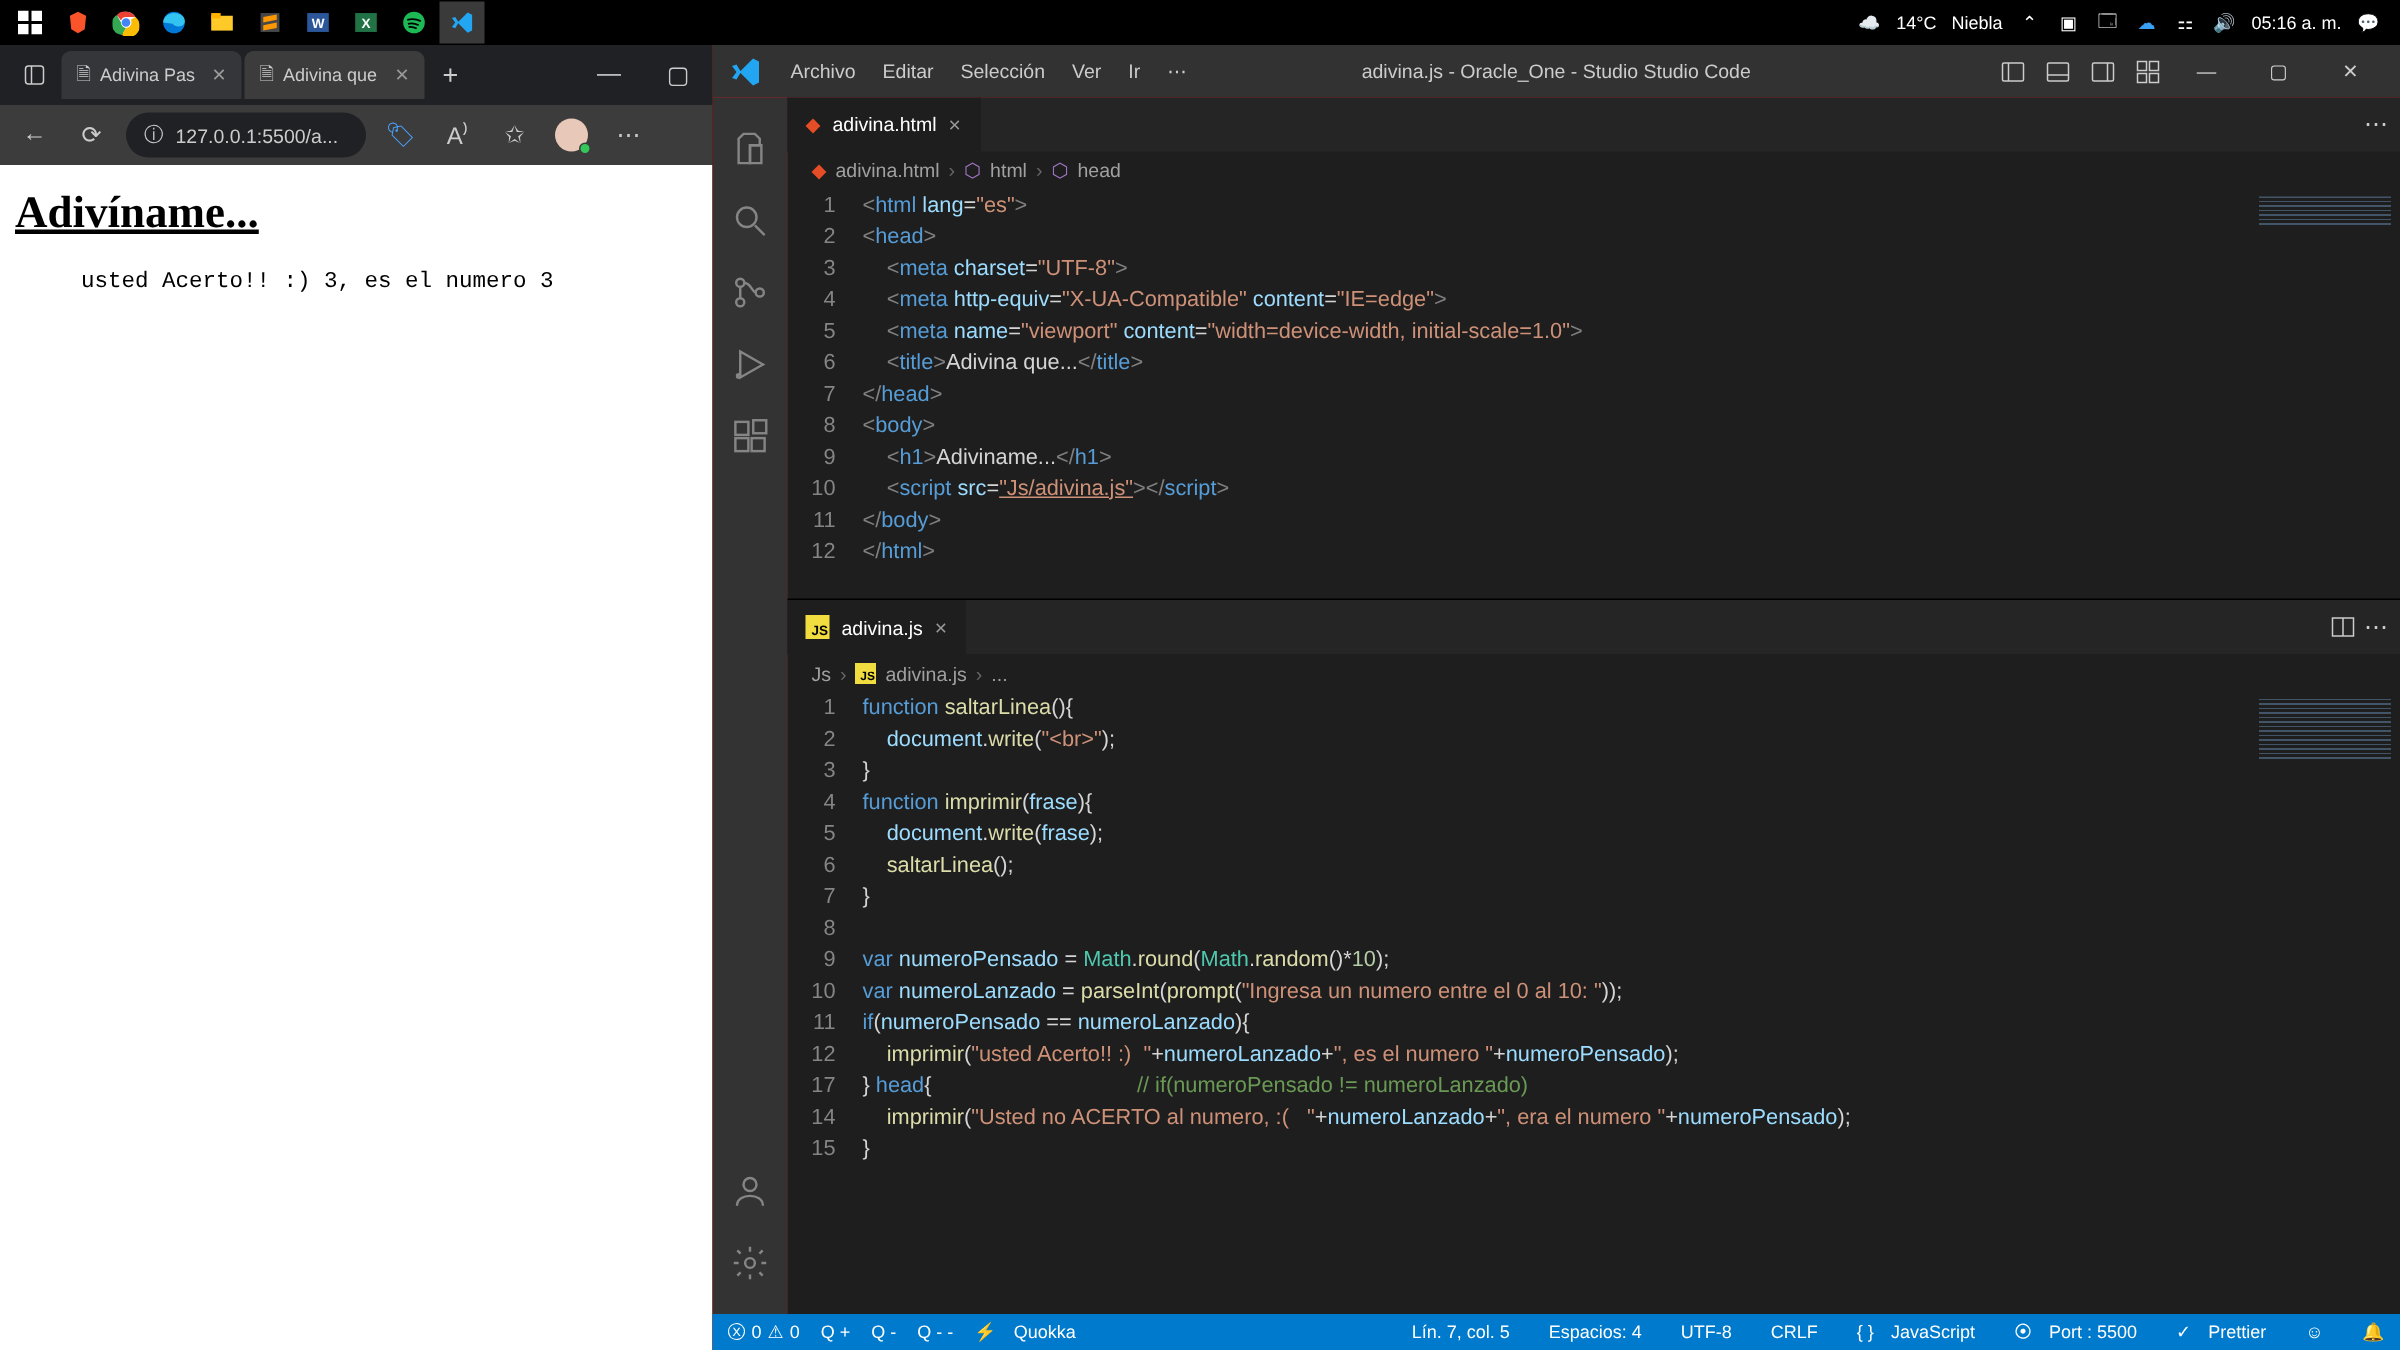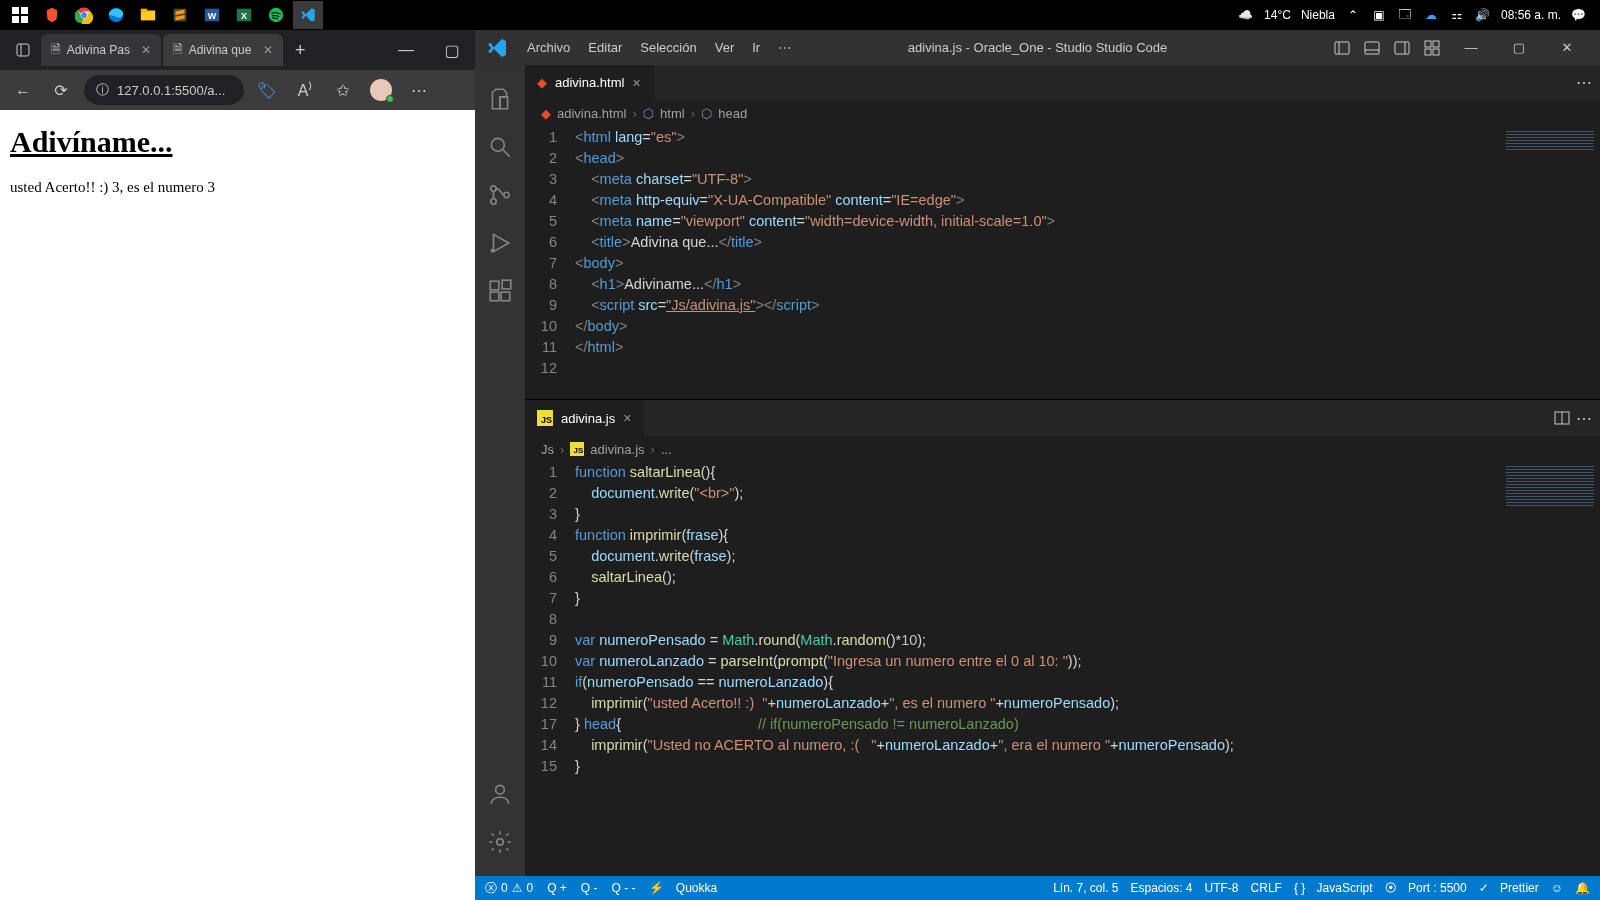--- a/index.html
+++ b/index.html
@@ -24,21 +24,21 @@
 .browser-newtab { color: #ccc; padding: 0 10px; font-size: 18px; }
 .browser-winctrl { margin-left: auto; display: flex; }
 .browser-winbtn { width: 46px; height: 40px; display: flex; align-items: center; justify-content: center; color: #ccc; }
 
 .browser-toolbar { height: 40px; background: #3c3c3c; display: flex; align-items: center; padding: 0 8px; gap: 8px; }
 .toolbtn { width: 30px; height: 30px; display: flex; align-items: center; justify-content: center; color: #ccc; border-radius: 4px; }
 .urlbar { flex: 1; background: #202124; border-radius: 15px; height: 30px; padding: 0 12px; color: #ccc; font-size: 13px; display: flex; align-items: center; gap: 8px; max-width:160px;}
 
 .browser-content { flex: 1; background: #fff; padding: 15px 10px; color: #000; }
 .browser-content h1 { font-family: "Times New Roman", serif; font-size: 30px; font-weight: bold; margin-bottom: 20px; text-decoration: underline; }
-.browser-content p { font-family: Liberation Serif, serif; font-size: 15px; }
+.browser-content p { font-family: Liberation Mono, monospace; font-size: 15px; margin-left: 44px; }
 
 
 .vscode { flex: 1; background: #b91c1c; display: flex; flex-direction: column; position: relative; }
 .vscode-titlebar { height: 35px; background: #323233; display: flex; align-items: center; padding: 0 10px; color: #ccc; font-size: 13px; }
 .vscode-logo { width: 24px; height: 24px; margin-right: 10px; }
 .vscode-menu { display: flex; gap: 2px; }
 .vscode-menuitem { padding: 4px 8px; cursor: pointer; border-radius: 3px;}
 .vscode-title { position: absolute; left: 50%; transform: translateX(-50%); color: #ccc; font-size: 13px; }
 .vscode-titleright { margin-left: auto; display: flex; gap: 2px; align-items: center; }
 .vscode-layoutbtn { width: 28px; height: 28px; display: flex; align-items: center; justify-content: center; color: #ccc; }
@@ -87,21 +87,21 @@
 .op { color: #d4d4d4; }
 .prm { color: #9cdcfe; }
 
 .editor-group.top { height: 335px; border-bottom: 1px solid #000; }
 .editor-group.bottom { flex:1; }
 .top .code-area { height: 273px; overflow: hidden; }
 .bottom .code-area { height: 320px; overflow: hidden; }
 
 .statusbar { height: 24px; background: #007acc; display: flex; align-items: center; padding: 0 10px; color: #fff; font-size: 12px; gap: 14px; }
 .status-item { display: flex; align-items: center; gap: 4px; cursor: pointer; }
-.status-right { margin-left: auto; display: flex; gap: 12px; align-items:center;}
+.status-right { margin-left: auto; display: flex; gap: 26px; align-items:center;}
 
 svg { display: block; }
 </style>
 </head>
 <body>
 
 <div class="taskbar">
   <div class="taskbar-left">
     <div class="taskbar-icon">
         <svg width="16" height="16" viewBox="0 0 16 16">
@@ -172,21 +172,21 @@
   <div class="taskbar-right">
     <span class="tray-icon">☁️</span>
     <span>14°C</span>
     <span>Niebla</span>
     <span class="tray-icon">⌃</span>
     <span class="tray-icon">▣</span>
     <span class="tray-icon">🗔</span>
     <span class="tray-icon" style="color:#3aa0f3">☁</span>
     <span class="tray-icon">⚏</span>
     <span class="tray-icon">🔊</span>
-    <span>08:56 a. m.</span>
+    <span>05:16 a. m.</span>
     <span class="tray-icon">💬</span>
   </div>
 </div>
 
 <div class="main-area">
 
   <div class="browser">
     <div class="browser-tabs">
       <div class="browser-tabbar-btn">
           <svg width="16" height="16" viewBox="0 0 16 16" stroke="#ccc" fill="none">
@@ -371,20 +371,21 @@
                 <div>11</div>
                 <div>12</div>
             </div>
             <div class="code-lines">
 <div class="line"><span class="tag-br">&lt;</span><span class="tag">html</span> <span class="attr">lang</span><span class="pun">=</span><span class="str">"es"</span><span class="tag-br">&gt;</span></div>
 <div class="line"><span class="tag-br">&lt;</span><span class="tag">head</span><span class="tag-br">&gt;</span></div>
 <div class="line">    <span class="tag-br">&lt;</span><span class="tag">meta</span> <span class="attr">charset</span><span class="pun">=</span><span class="str">"UTF-8"</span><span class="tag-br">&gt;</span></div>
 <div class="line">    <span class="tag-br">&lt;</span><span class="tag">meta</span> <span class="attr">http-equiv</span><span class="pun">=</span><span class="str">"X-UA-Compatible"</span> <span class="attr">content</span><span class="pun">=</span><span class="str">"IE=edge"</span><span class="tag-br">&gt;</span></div>
 <div class="line">    <span class="tag-br">&lt;</span><span class="tag">meta</span> <span class="attr">name</span><span class="pun">=</span><span class="str">"viewport"</span> <span class="attr">content</span><span class="pun">=</span><span class="str">"width=device-width, initial-scale=1.0"</span><span class="tag-br">&gt;</span></div>
 <div class="line">    <span class="tag-br">&lt;</span><span class="tag">title</span><span class="tag-br">&gt;</span><span class="txt">Adivina que...</span><span class="tag-br">&lt;/</span><span class="tag">title</span><span class="tag-br">&gt;</span></div>
+<div class="line"><span class="tag-br">&lt;/</span><span class="tag">head</span><span class="tag-br">&gt;</span></div>
 <div class="line"><span class="tag-br">&lt;</span><span class="tag">body</span><span class="tag-br">&gt;</span></div>
 <div class="line">    <span class="tag-br">&lt;</span><span class="tag">h1</span><span class="tag-br">&gt;</span><span class="txt">Adiviname...</span><span class="tag-br">&lt;/</span><span class="tag">h1</span><span class="tag-br">&gt;</span></div>
 <div class="line">    <span class="tag-br">&lt;</span><span class="tag">script</span> <span class="attr">src</span><span class="pun">=</span><span class="str" style="text-decoration:underline">"Js/adivina.js"</span><span class="tag-br">&gt;&lt;/</span><span class="tag">script</span><span class="tag-br">&gt;</span></div>
 <div class="line"><span class="tag-br">&lt;/</span><span class="tag">body</span><span class="tag-br">&gt;</span></div>
 <div class="line"><span class="tag-br">&lt;/</span><span class="tag">html</span><span class="tag-br">&gt;</span></div>
             </div>
           </div>
         </div>
 
         <div class="editor-group bottom">

